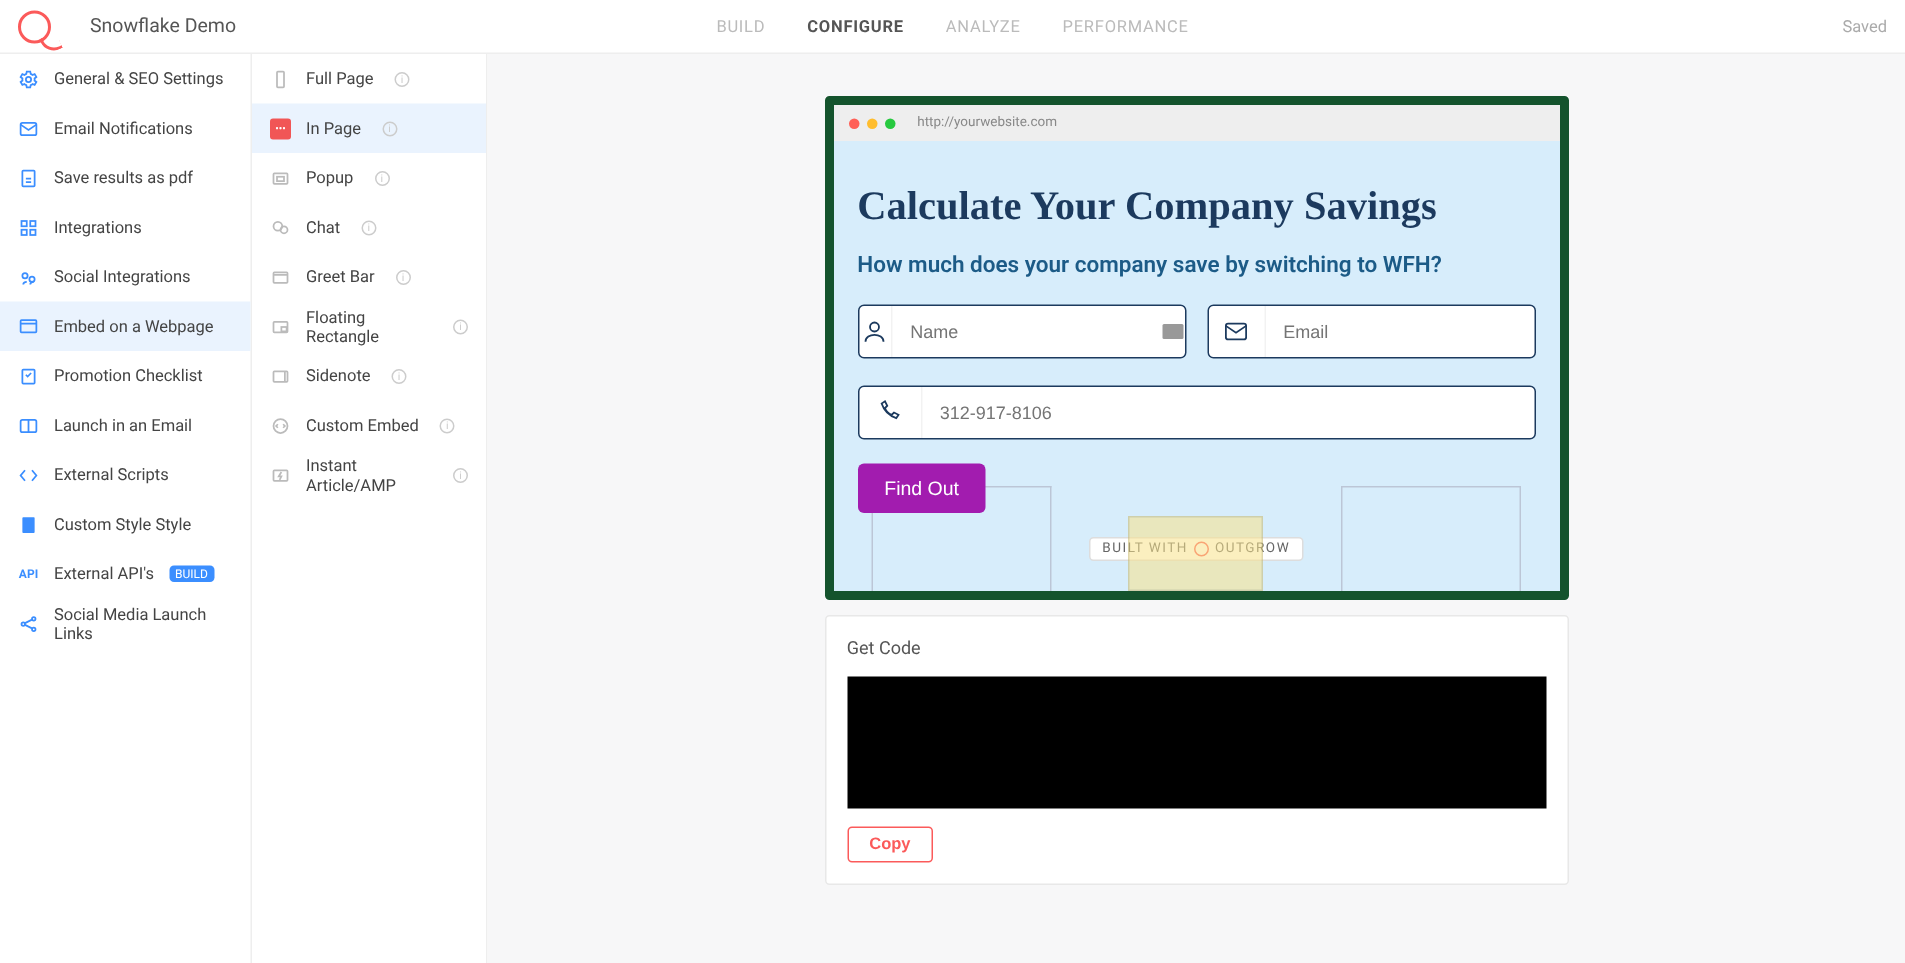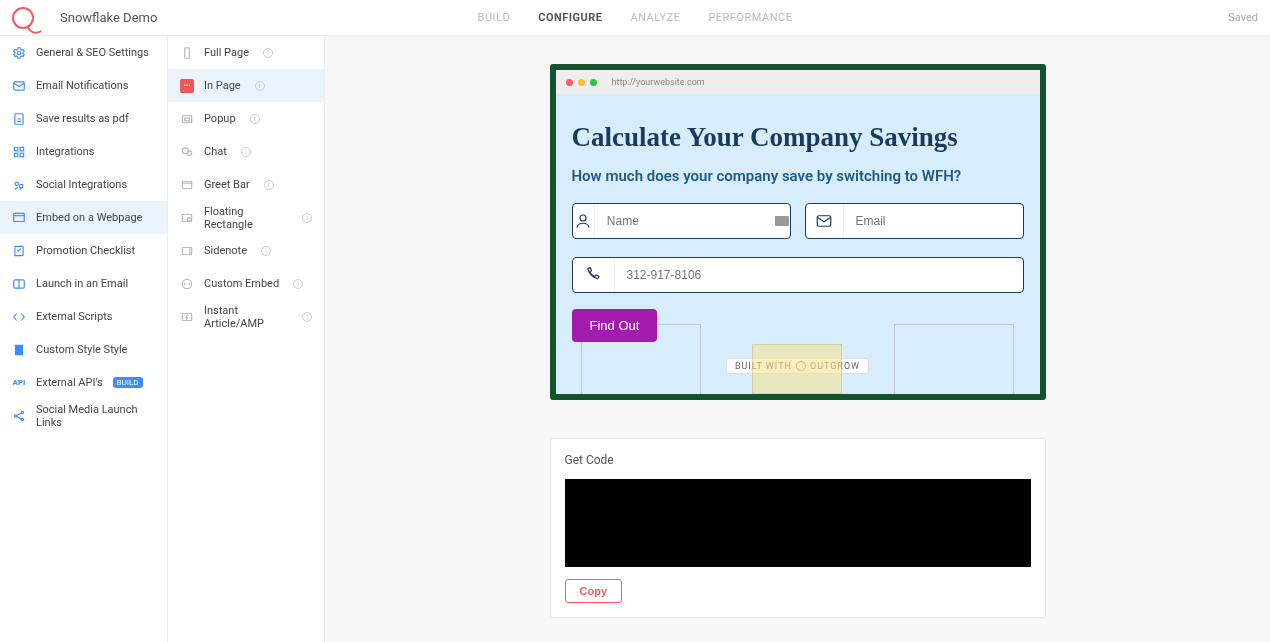--- a/index.html
+++ b/index.html
@@ -243,21 +243,21 @@
   letter-spacing: 1px;
   color: #666;
   display: flex; align-items: center; gap:4px;
 }
 .built-pill .oglogo {
   width:10px;height:10px;border:1.5px solid #fb5a5a;border-radius:50%;
 }
 
 .code-card {
   width: 496px;
-  margin: 38px auto 0;
+  margin: 10px auto 0;
   background: #fff;
   border: 1px solid #e8e8e8;
   border-radius: 3px;
   padding: 14px;
 }
 .code-title { font-size: 12px; color:#555; margin-bottom: 12px; }
 .code-box {
   width: 100%;
   height: 88px;
   background: #000;

